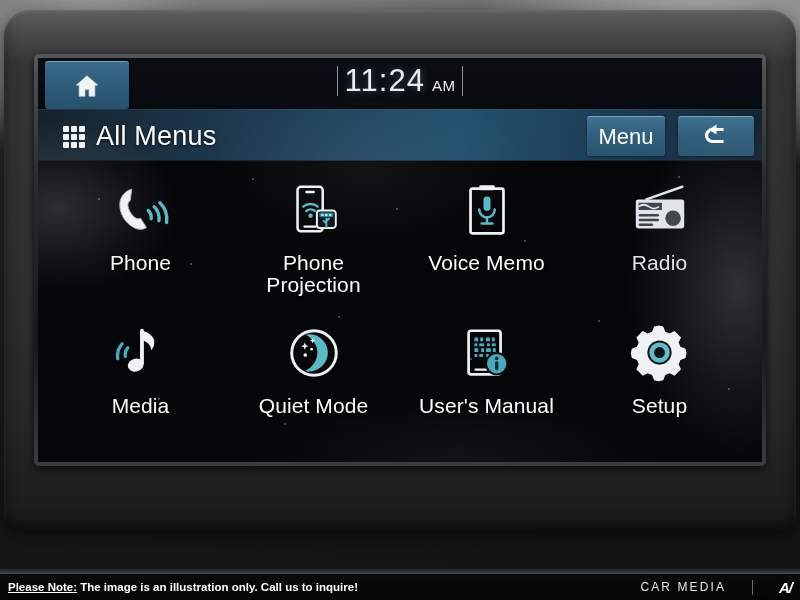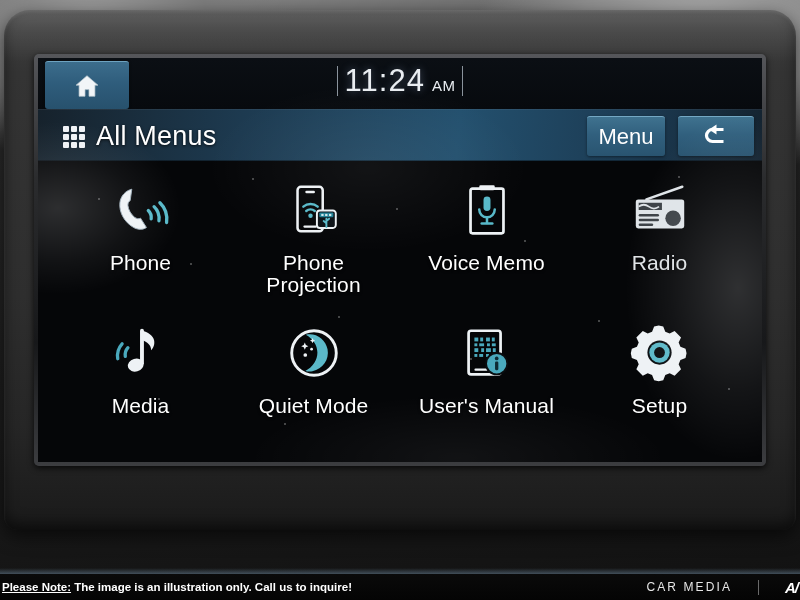--- a/index.html
+++ b/index.html
@@ -116,21 +116,21 @@
   .app .ico { height:64px; display:flex; align-items:center; justify-content:center; }
   .app .lbl { margin-top:9px; color:#fff; font-size:21px; line-height:1.06; text-align:center;
               font-weight:400; letter-spacing:.1px; text-shadow:0 1px 3px rgba(0,0,0,.85); }
   .app.dim .lbl { color:#dfe3e6; }
 
   
   .strip {
     position:absolute; left:0; bottom:0; width:800px; height:26px;
     background:linear-gradient(180deg,#0a0a0a,#040404);
     display:flex; align-items:center; justify-content:space-between;
-    padding:0 2px; z-index:10;
+    padding:0 8px; z-index:10;
   }
   .strip .note { color:#fff; font-size:11.5px; font-weight:700; white-space:nowrap; }
   .strip .note u { text-decoration:underline; }
   .brand { display:flex; align-items:center; gap:26px; }
   .brand .bn { color:#e6e6e6; font-size:12px; letter-spacing:2.1px; }
   .brand .bar { width:1px; height:15px; background:#6a6a6a; }
   .brand .mark { color:#fff; font-size:15px; font-weight:700; font-style:italic; letter-spacing:-1px; }
 
   .strip::before{
     content:""; position:absolute; left:0; right:0; top:-6px; height:6px;

